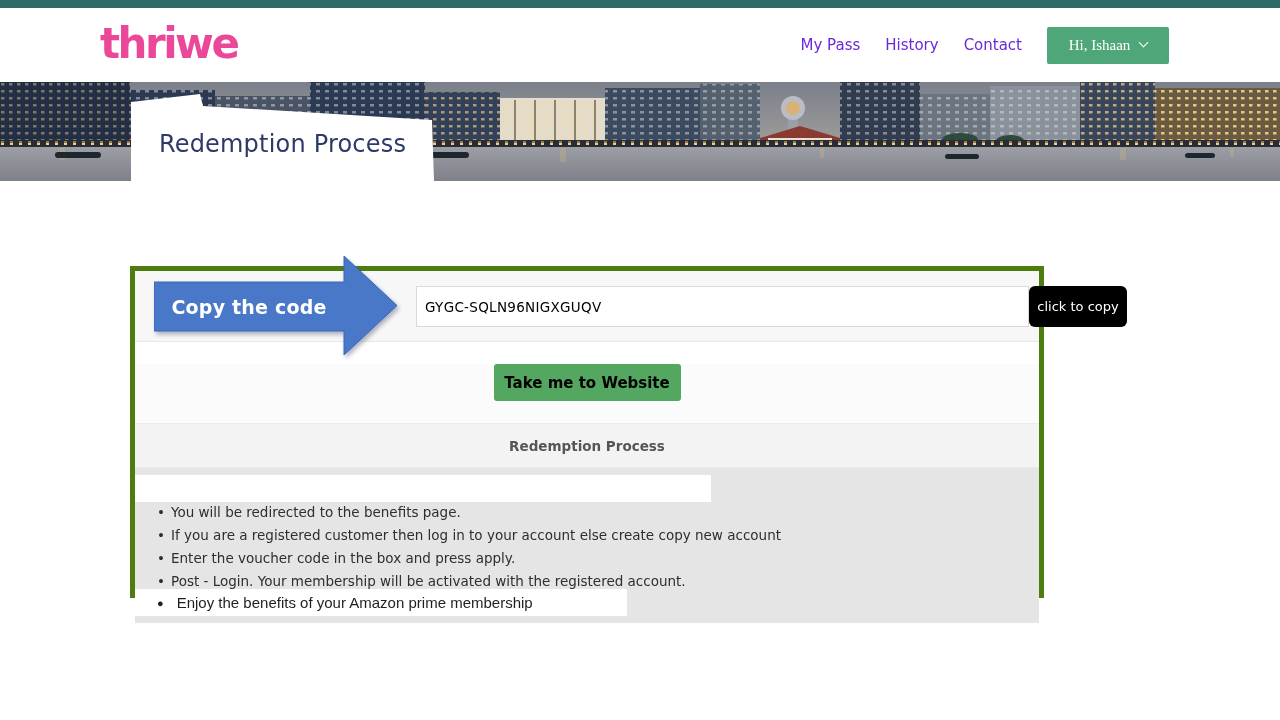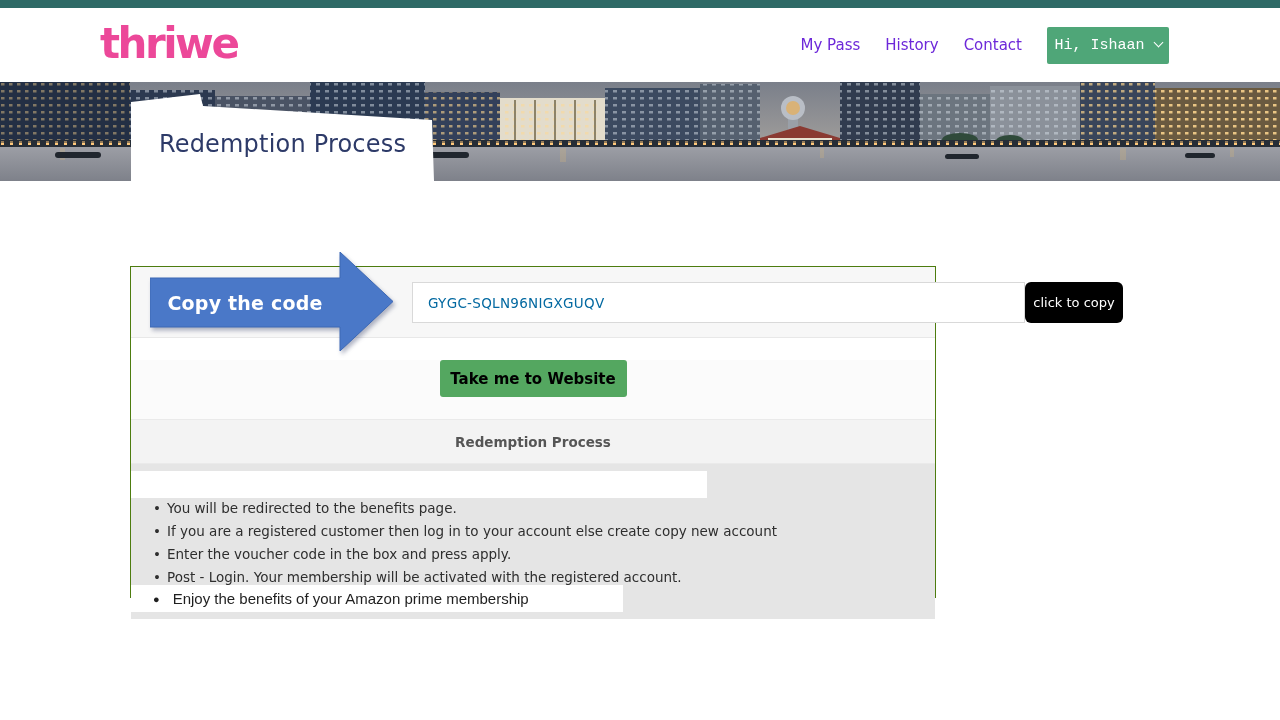--- a/index.html
+++ b/index.html
@@ -10,46 +10,46 @@
   
   .topbar { position:absolute; left:0; top:0; width:1280px; height:8px; background:#2e6a66; }
 
   
   header { position:absolute; left:0; top:8px; width:1280px; height:74px; background:#fff; }
   .logo { position:absolute; left:100px; top:13px; font-size:42px; font-weight:bold;
           letter-spacing:-2.5px; color:#ec4899; line-height:46px; text-decoration:none; cursor:pointer; }
   nav { position:absolute; right:111px; top:0; height:74px; display:flex; align-items:center; }
   nav .nav-link { font-size:15px; color:#6d28d9; margin-left:25px; cursor:pointer; text-decoration:none; }
   .user-btn { margin-left:25px; width:122px; height:37px; background:#4fa678; border:none;
-              border-radius:2px; color:#fff; font-size:15px; font-family:Liberation Mono, monospace; cursor:pointer;
+              border-radius:2px; color:#fff; font-size:15px; font-family:Liberation Serif, serif; cursor:pointer;
               display:flex; align-items:center; justify-content:center; }
   .chev { display:inline-block; width:7px; height:7px; border-right:1.5px solid #fff;
           border-bottom:1.5px solid #fff; transform:rotate(45deg); margin-left:10px; margin-top:-5px; }
 
   
   .banner { position:absolute; left:0; top:82px; width:1280px; height:99px; overflow:hidden; }
   .banner svg { position:absolute; left:0; top:0; width:1280px; height:99px; }
   .title-box { position:absolute; left:131px; top:12px; width:303px; height:87px; background:#fff;
                clip-path:polygon(0px 8px, 69px 0px, 72px 12px, 301px 26px, 303px 87px, 0px 87px);
                display:flex; align-items:center; justify-content:center; padding-top:12px; }
   .title-box h1 { font-size:24px; font-weight:500; color:#2d3a68; letter-spacing:.2px; }
 
   
-  .card { position:absolute; left:130px; top:266px; width:806px; height:332px;
-          border:1px solid #4d7c0f; background:#fff; }
+  .card { position:absolute; left:130px; top:266px; width:914px; height:332px;
+          border:5px solid #4d7c0f; background:#fff; }
   .row-code { position:relative; height:71px; background:#f7f7f7; border-bottom:1px solid #e8e8e8; }
   .arrow { position:absolute; left:19px; top:-15px; width:243px; height:99px; z-index:3;
            filter:drop-shadow(2px 3px 2px rgba(60,70,110,.40)); }
   .arrow svg { position:absolute; left:0; top:0; }
   .arrow-label { position:absolute; left:0; top:26px; width:190px; height:49px; display:flex;
                  align-items:center; justify-content:center; color:#fff; font-size:19px;
                  font-weight:bold; letter-spacing:.2px; }
   .code-input { position:absolute; left:281px; top:15px; width:613px; height:41px; background:#fff;
-                border:1px solid #d9d9d9; color:#0369a1; font-size:13.5px; letter-spacing:.3px;
-                padding-left:15px; font-family:"DejaVu Sans", sans-serif; }
+                border:1px solid #d9d9d9; color:#000000; font-size:13.5px; letter-spacing:.3px;
+                padding-left:8px; font-family:"DejaVu Sans", sans-serif; }
   .copy-btn { position:absolute; left:894px; top:15px; width:98px; height:41px; background:#000000;
               border:none; border-radius:6px; color:#fff; font-size:13px; font-family:inherit; cursor:pointer; }
   .row-website { height:59px; background:#fbfbfb; }
   .website-btn { display:block; margin:22px auto 0 auto; width:187px; height:37px; background:#54a760;
                  border:none; border-radius:3px; color:#000000; font-size:15px; font-weight:600;
                  font-family:inherit; cursor:pointer; }
   .row-heading { height:45px; background:#f3f3f3; border-top:1px solid #eaeaea;
                  border-bottom:1px solid #eaeaea; display:flex; align-items:center; justify-content:center; }
   .row-heading h2 { font-size:13.5px; font-weight:bold; color:#555; }
   .row-steps { position:relative; height:155px; background:#e5e5e5; }

